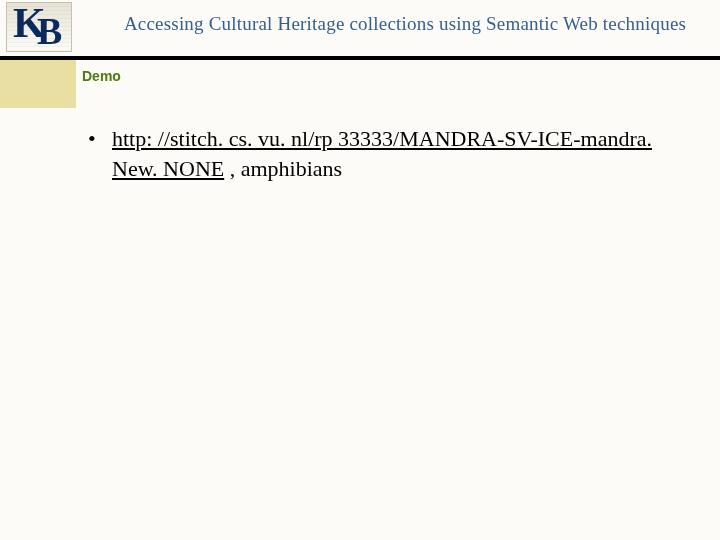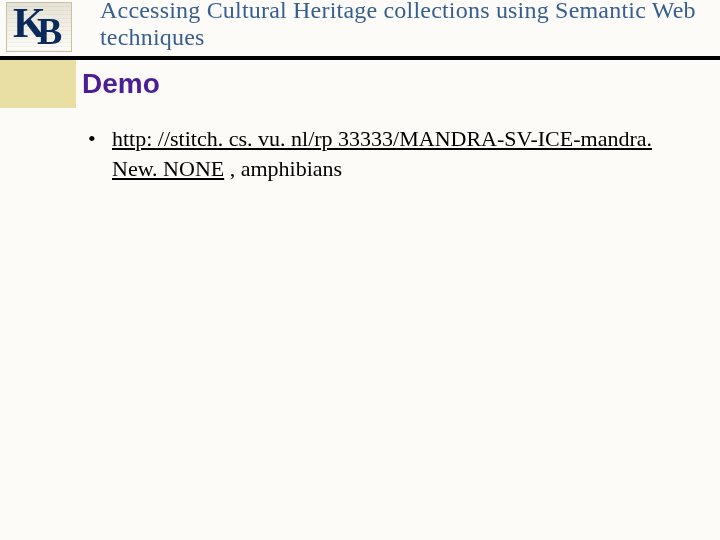--- a/index.html
+++ b/index.html
@@ -70,39 +70,39 @@
     position: absolute;
     left: 100px;
     right: 10px;
     top: 0;
     height: 48px;
     display: flex;
     align-items: center;
     justify-content: center;
     color: #365f8f;
     font-family: Georgia, "Times New Roman", serif;
-    font-size: 24px;
+    font-size: 19px;
     letter-spacing: 0.2px;
   }
   .gold-block {
     position: absolute;
     left: 0;
     top: 60px;
     width: 76px;
     height: 48px;
     background: #eadfa3;
   }
   .demo-title {
     position: absolute;
     left: 82px;
     top: 68px;
     font-family: Verdana, Geneva, sans-serif;
     font-weight: 700;
-    font-size: 28px;
-    color: #4c1d95;
+    font-size: 14px;
+    color: #4d7c0f;
   }
   .body {
     position: absolute;
     left: 84px;
     top: 124px;
     right: 28px;
   }
   .bullet {
     position: relative;
     padding-left: 28px;

